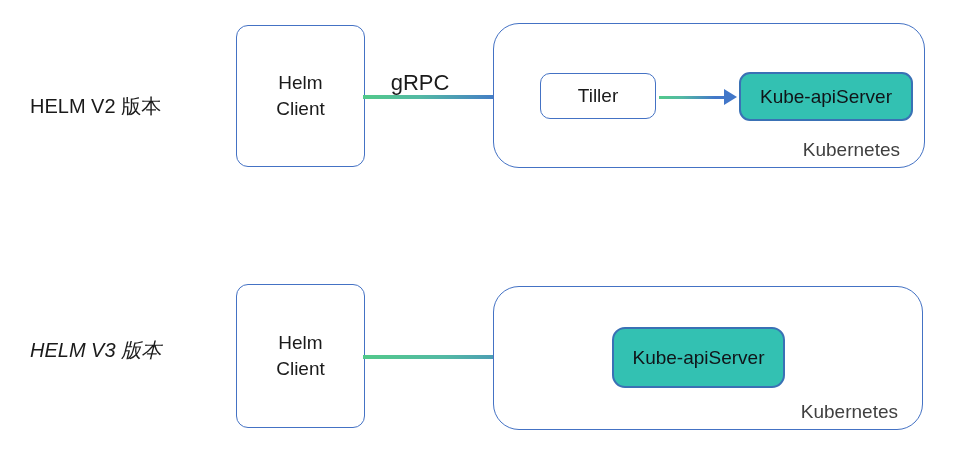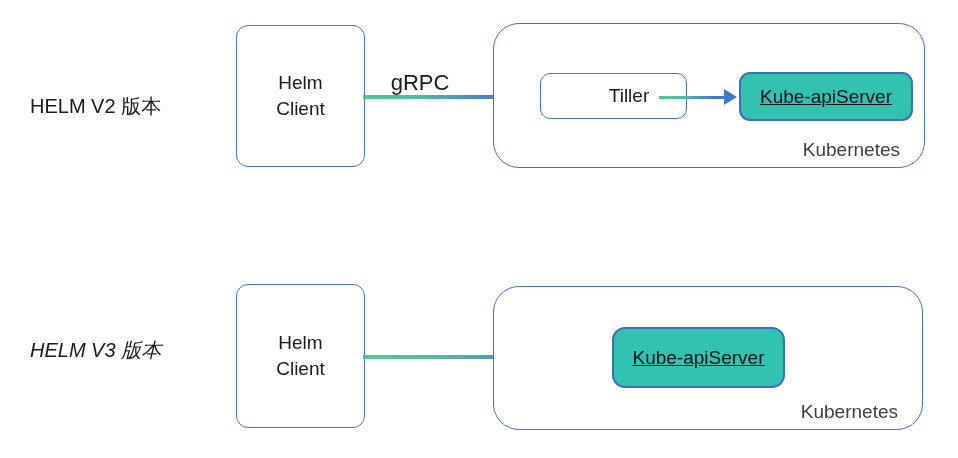--- a/index.html
+++ b/index.html
@@ -54,28 +54,26 @@
     display: flex;
     align-items: center;
     justify-content: center;
     font-size: 19px;
     white-space: nowrap;
   }
   .node.white {
     background: #ffffff;
     border: 1.6px solid #4472C4;
     border-radius: 10px;
-    padding-left: 31px;
   }
   .node.teal {
     background: #33C1B2;
     border: 2px solid #3A71B5;
     border-radius: 11px;
     color: #101418;
-    text-decoration: underline;
   }
   .arrow {
     position: absolute;
     height: 16px;
     display: flex;
     align-items: center;
   }
   .arrow-line {
     flex: 1;
     height: 4px;

